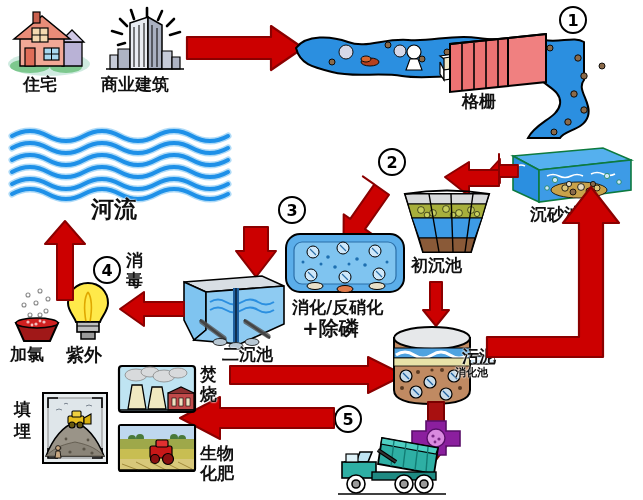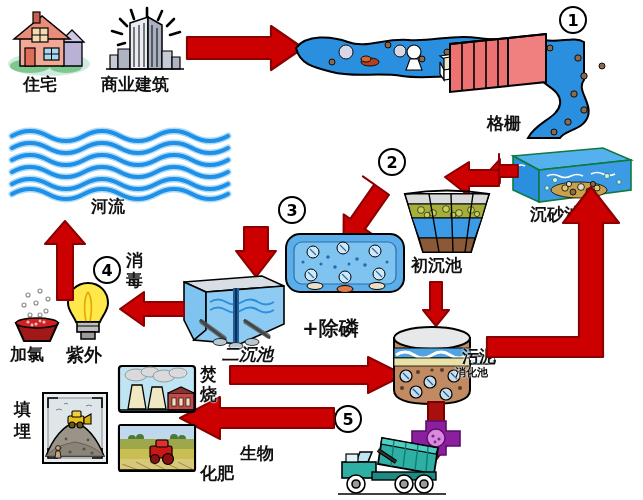--- a/index.html
+++ b/index.html
@@ -177,21 +177,21 @@
 
         <g stroke="#000" stroke-width="1.6">
           <path d="M170 26 L170 72"></path>
             <path d="M182 25 L182 71"></path>
           <path d="M194 23 L194 70"></path>
             <path d="M206 22 L206 69"></path>
         </g>
       </g>
     </svg>
   </div>
-  <div class="lbl" style="left:487px;top:92px;font-size:17px;margin-top:22px;">格栅</div>
+  <div class="lbl" style="left:462px;top:92px;font-size:17px;">格栅</div>
 
   <div class="stepnum" style="left:559px;top:6px;">
     <span>1</span>
   </div>
 
   <div class="pic" style="left:507px;top:140px;width:128px;height:70px;">
     <svg width="128" height="70" viewBox="0 0 128 70">
 
       <path d="M6 16 L96 8 L124 20 L32 30 Z" fill="#55B0EE" stroke="#0D7A3F" stroke-width="1.6"></path>
 
@@ -320,20 +320,21 @@
           <circle cx="20" cy="31" r="1.5"></circle>
       </g>
 
       <g stroke="#000" stroke-width="1">
         <ellipse cx="32" cy="55" rx="8" ry="3.5" fill="#E8E0C8"></ellipse>
         <ellipse cx="62" cy="58" rx="8" ry="3.5" fill="#E07A4A"></ellipse>
         <ellipse cx="94" cy="55" rx="8" ry="3.5" fill="#E8E0C8"></ellipse>
       </g>
     </svg>
   </div>
+  <div class="lbl" style="left:292px;top:298px;font-size:17px;">消化/反硝化</div>
   <div class="lbl" style="left:302px;top:318px;font-size:20px;">+除磷</div>
 
   <div class="arrow-r" style="left:216px;top:225px;">
     <svg width="64" height="58" viewBox="0 0 64 58">
       <path d="M50 2 L62 2 L62 30 L62 30 L62 30 Z" fill="none"></path>
       <path d="M28 2 L52 2 L52 26 L60 26 L40 52 L20 26 L28 26 Z" fill="#CC0000" stroke="#8B0000" stroke-width="2" stroke-linejoin="round"></path>
     </svg>
   </div>
 
   <div class="pic" style="left:178px;top:272px;width:112px;height:80px;">
@@ -362,21 +363,21 @@
           <path d="M68 50 L90 64"></path>
       </g>
 
       <g fill="#B8C8D4" stroke="#000" stroke-width="0.8">
         <ellipse cx="42" cy="70" rx="7" ry="3.5"></ellipse>
         <ellipse cx="58" cy="74" rx="7" ry="3.5"></ellipse>
         <ellipse cx="74" cy="70" rx="7" ry="3.5"></ellipse>
       </g>
     </svg>
   </div>
-  <div class="lbl" style="left:222px;top:345px;font-size:17px;font-style:italic;">二沉池</div>
+  <div class="lbl" style="left:222px;top:345px;font-size:17px;">二沉池</div>
 
   <div class="arrow-r" style="left:118px;top:290px;">
     <svg width="68" height="38" viewBox="0 0 68 38">
       <path d="M66 12 L26 12 L26 2 L2 19 L26 36 L26 26 L66 26 Z" fill="#CC0000" stroke="#8B0000" stroke-width="2" stroke-linejoin="round"></path>
     </svg>
   </div>
 
   <div class="stepnum" style="left:93px;top:256px;">
     <span>4</span>
   </div>
@@ -446,21 +447,21 @@
           <use href="#wv" y="0"></use>
             <use href="#wv" y="12"></use>
             <use href="#wv" y="24"></use>
           <use href="#wv" y="36"></use>
             <use href="#wv" y="48"></use>
             <use href="#wv" y="58"></use>
         </g>
       </g>
     </svg>
   </div>
-  <div class="lbl" style="left:91px;top:197px;font-size:17px;">河流</div>
+  <div class="lbl" style="left:91px;top:197px;font-size:23px;">河流</div>
 
   <div class="arrow-r" style="left:228px;top:355px;">
     <svg width="178" height="40" viewBox="0 0 178 40">
       <path d="M2 11 L140 11 L140 2 L176 20 L140 38 L140 29 L2 29 Z" fill="#CC0000" stroke="#8B0000" stroke-width="2" stroke-linejoin="round"></path>
     </svg>
   </div>
 
   <div class="pic" style="left:390px;top:322px;width:108px;height:88px;">
     <svg width="108" height="88" viewBox="0 0 108 88">
 
@@ -625,21 +626,21 @@
 
       <g stroke="#000" stroke-width="1.2">
         <rect x="32" y="22" width="22" height="12" rx="2" fill="#C81818"></rect>
         <rect x="38" y="16" width="12" height="7" rx="1.5" fill="#E03030"></rect>
         <circle cx="37" cy="35" r="4.5" fill="#8B1010"></circle>
         <circle cx="50" cy="35" r="5.5" fill="#8B1010"></circle>
       </g>
       <path d="M1 46 H77" stroke="#000" stroke-width="1.4"></path>
     </svg>
   </div>
-  <div class="lbl" style="left:200px;top:444px;font-size:17px;margin-left:40px;">生物</div>
+  <div class="lbl" style="left:200px;top:444px;font-size:17px;">生物</div>
   <div class="lbl" style="left:200px;top:464px;font-size:17px;">化肥</div>
 
   <div class="lbl" style="left:14px;top:400px;font-size:17px;">填</div>
   <div class="lbl" style="left:14px;top:422px;font-size:17px;">埋</div>
 
   <div class="pic" style="left:42px;top:392px;width:66px;height:72px;">
     <svg width="66" height="72" viewBox="0 0 66 72">
       <rect x="1" y="1" width="64" height="70" fill="#E8EDEF" stroke="#000" stroke-width="2"></rect>
       <rect x="6" y="6" width="54" height="60" fill="#DFE6EA" stroke="#888" stroke-width="1"></rect>
 

